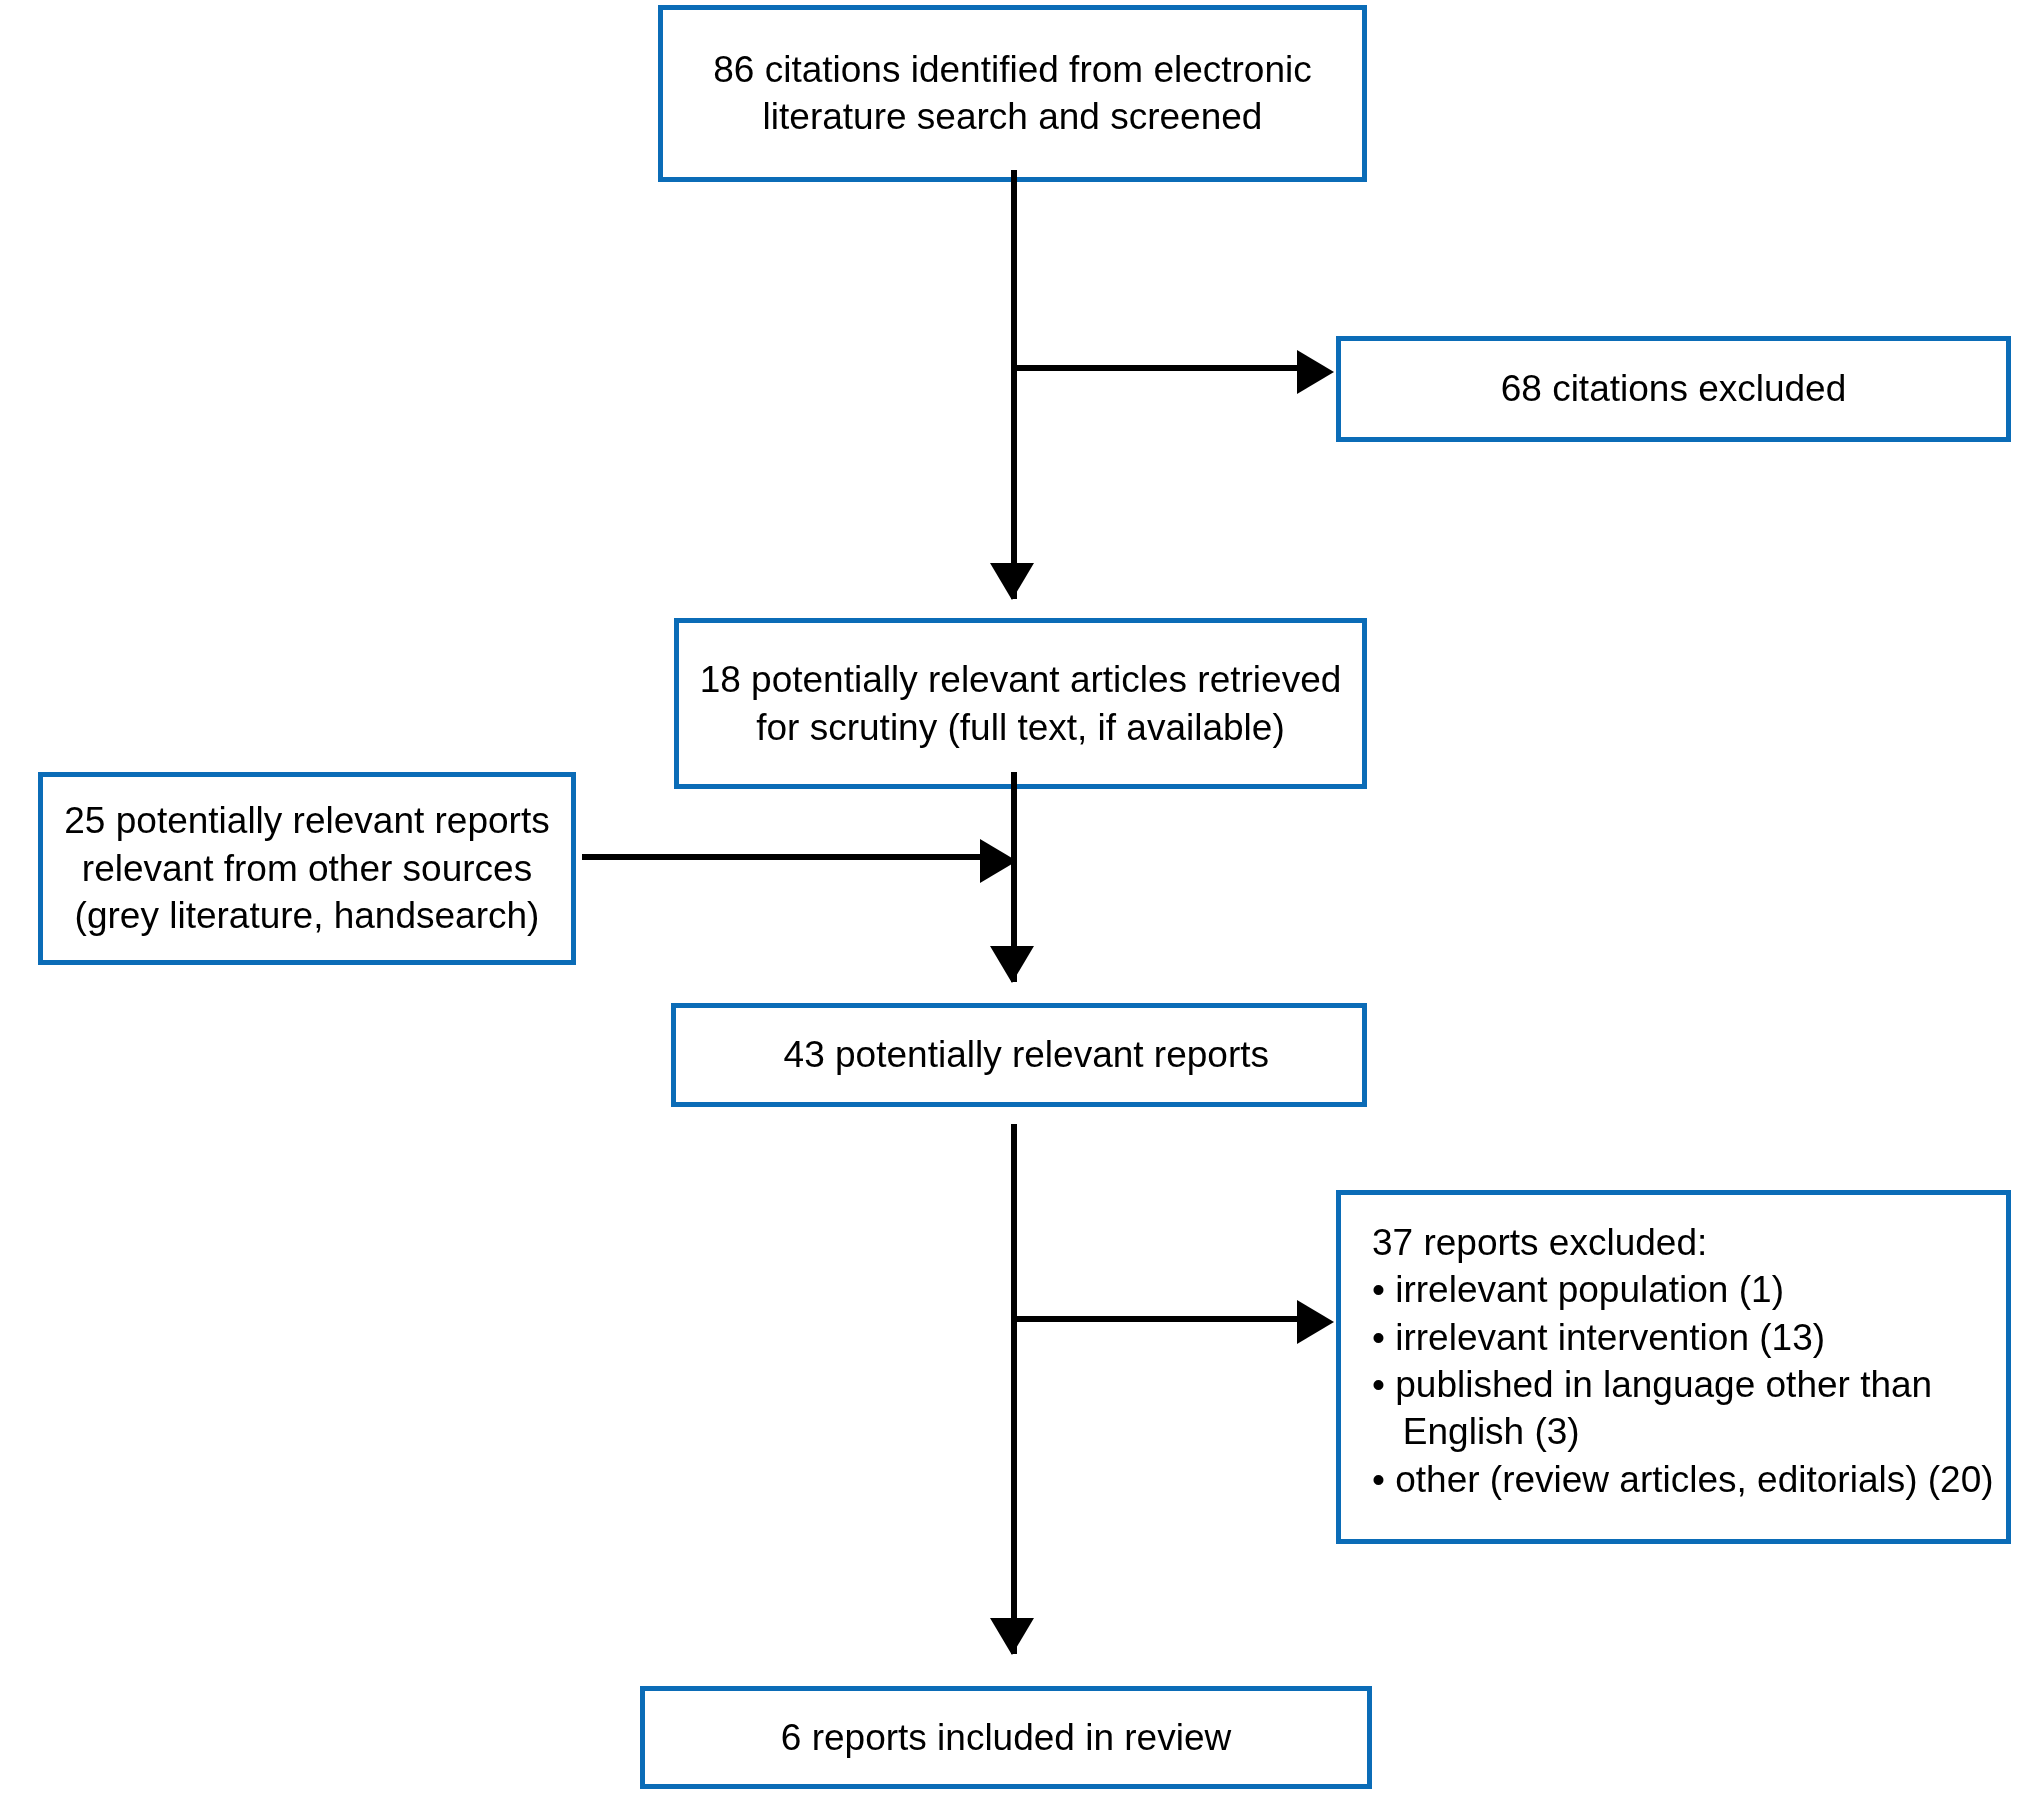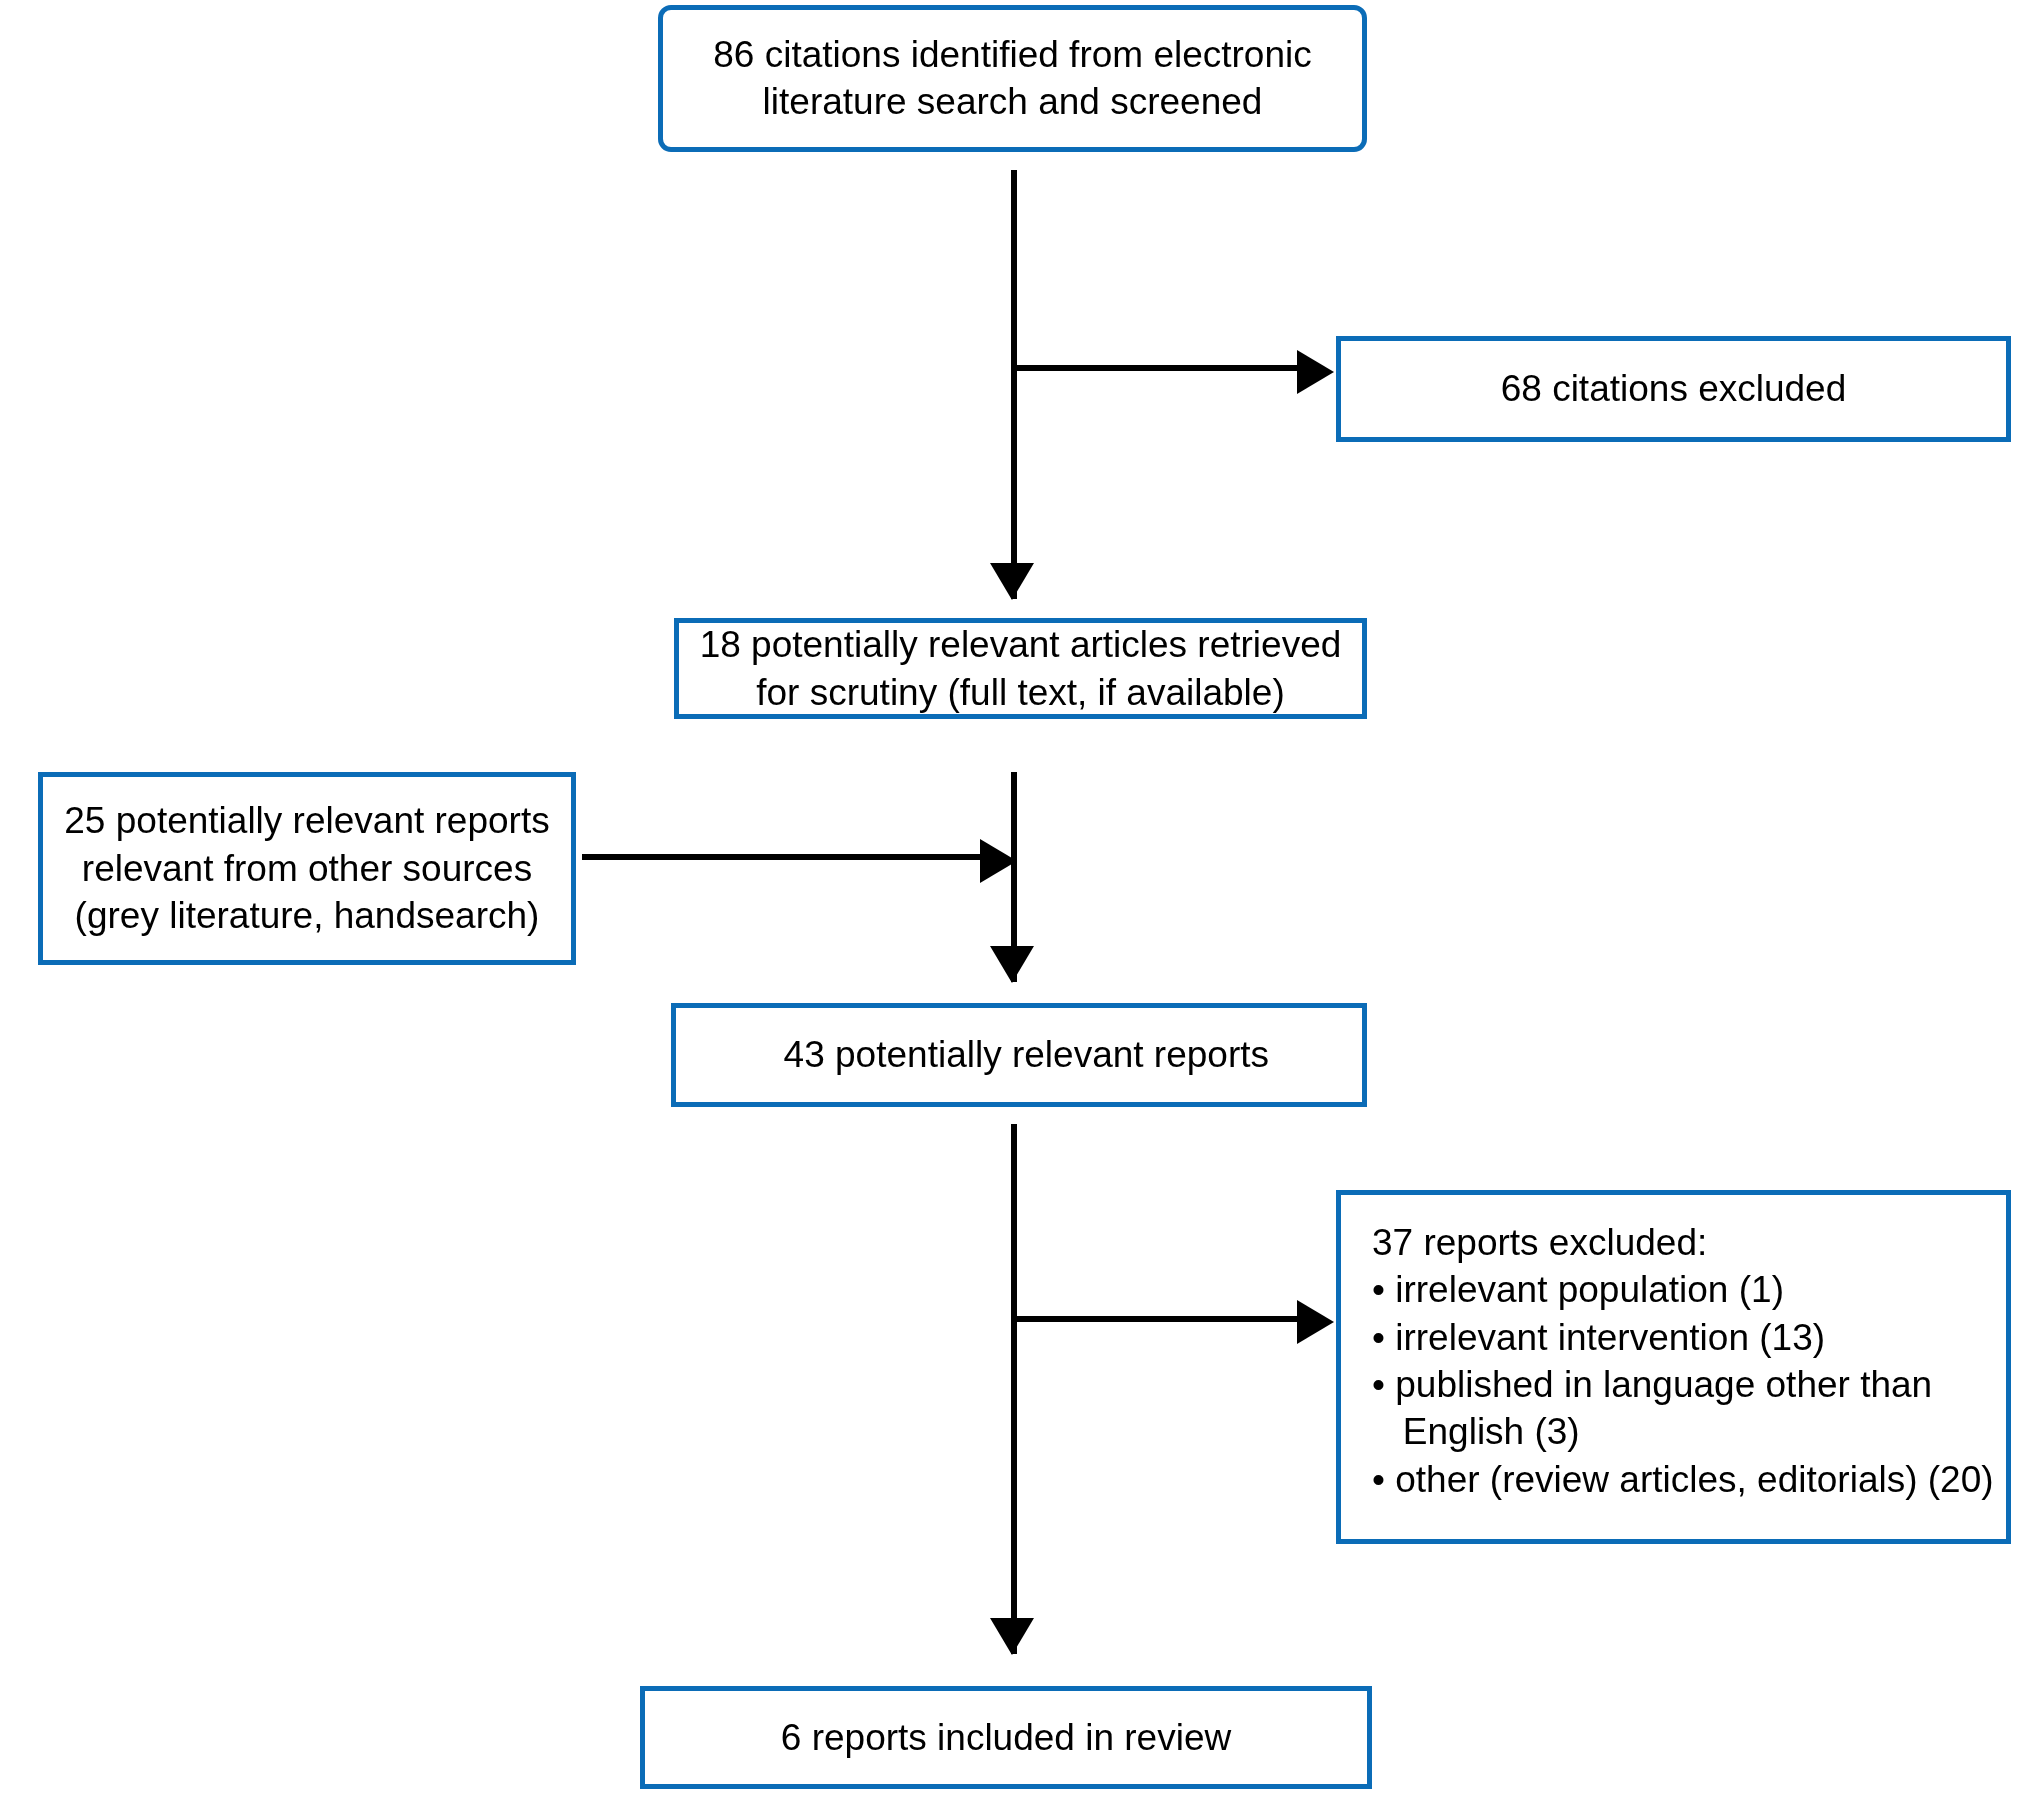--- a/index.html
+++ b/index.html
@@ -42,23 +42,23 @@
   .node.left-align {
     justify-content: flex-start;
     text-align: left;
     padding-left: 31px;
   }
   .node.left-align .line {
     text-align: left;
   }
 
   
-  #node-identified   { left: 658px;  top: 4.6px;    width: 709px;  height: 147px; border-radius: 13px; }
+  #node-identified   { left: 658px;  top: 4.6px;    width: 709px;  height: 177px; }
   #node-excluded-1   { left: 1336px; top: 336px;  width: 675px;  height: 106px; }
-  #node-retrieved    { left: 674px;  top: 618px;  width: 693px;  height: 101px; }
+  #node-retrieved    { left: 674px;  top: 618px;  width: 693px;  height: 171px; }
   #node-other-src    { left: 38px;   top: 772px;  width: 538px;  height: 193px; }
   #node-relevant     { left: 671px;  top: 1003px; width: 696px;  height: 104px; padding-left: 31px; }
   #node-excluded-2   { left: 1336px; top: 1190px; width: 675px;  height: 354px;
                        align-items: flex-start; padding-top: 24px; }
   #node-included     { left: 640px;  top: 1686px; width: 732px;  height: 103px; }
 
   
   .vline {
     position: absolute;
     background: #000000;

